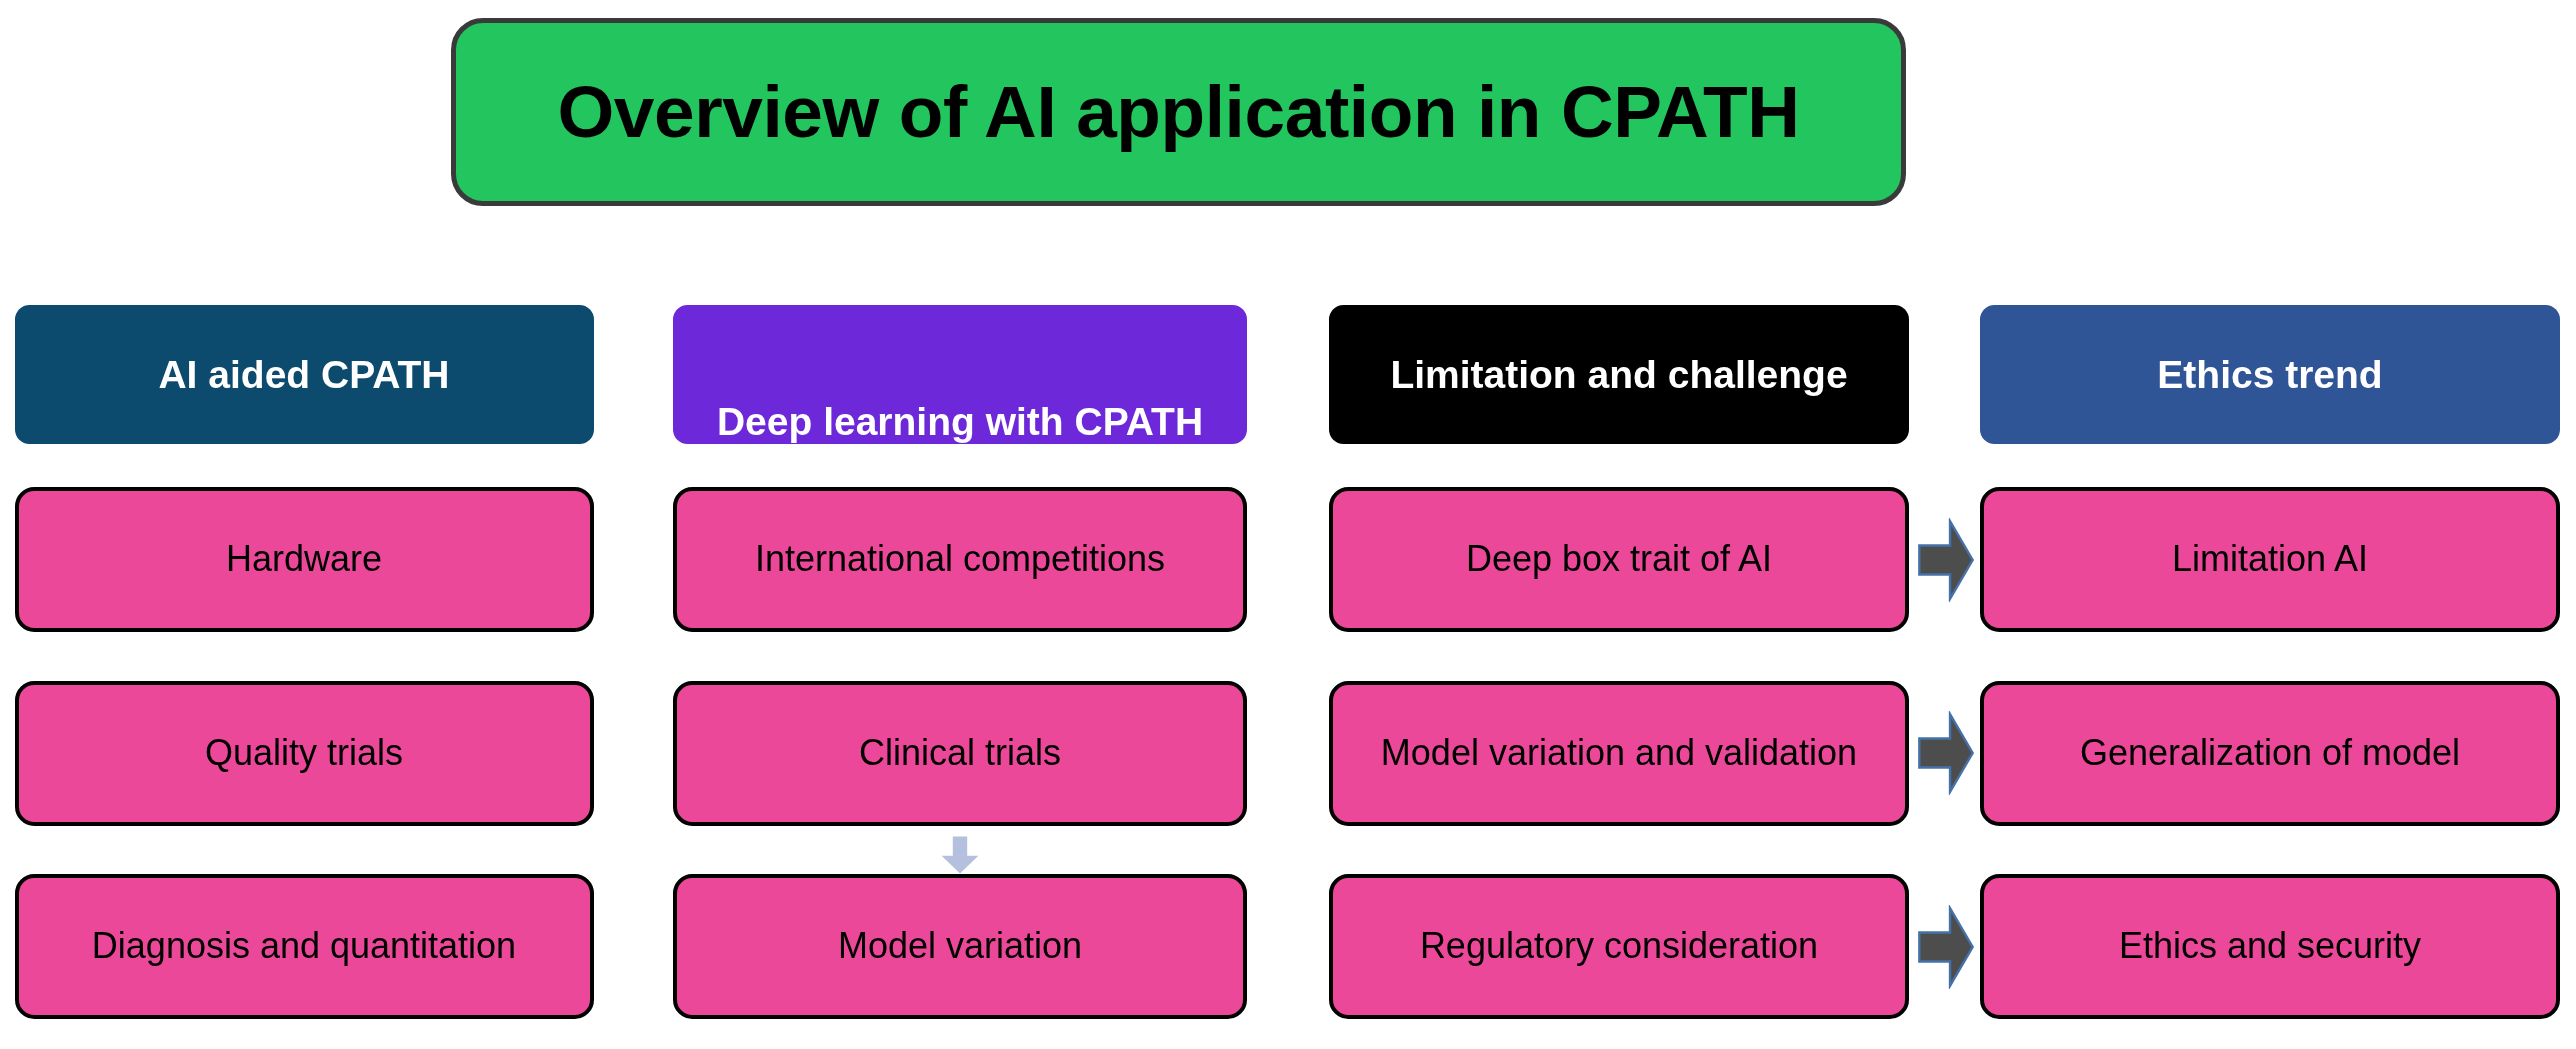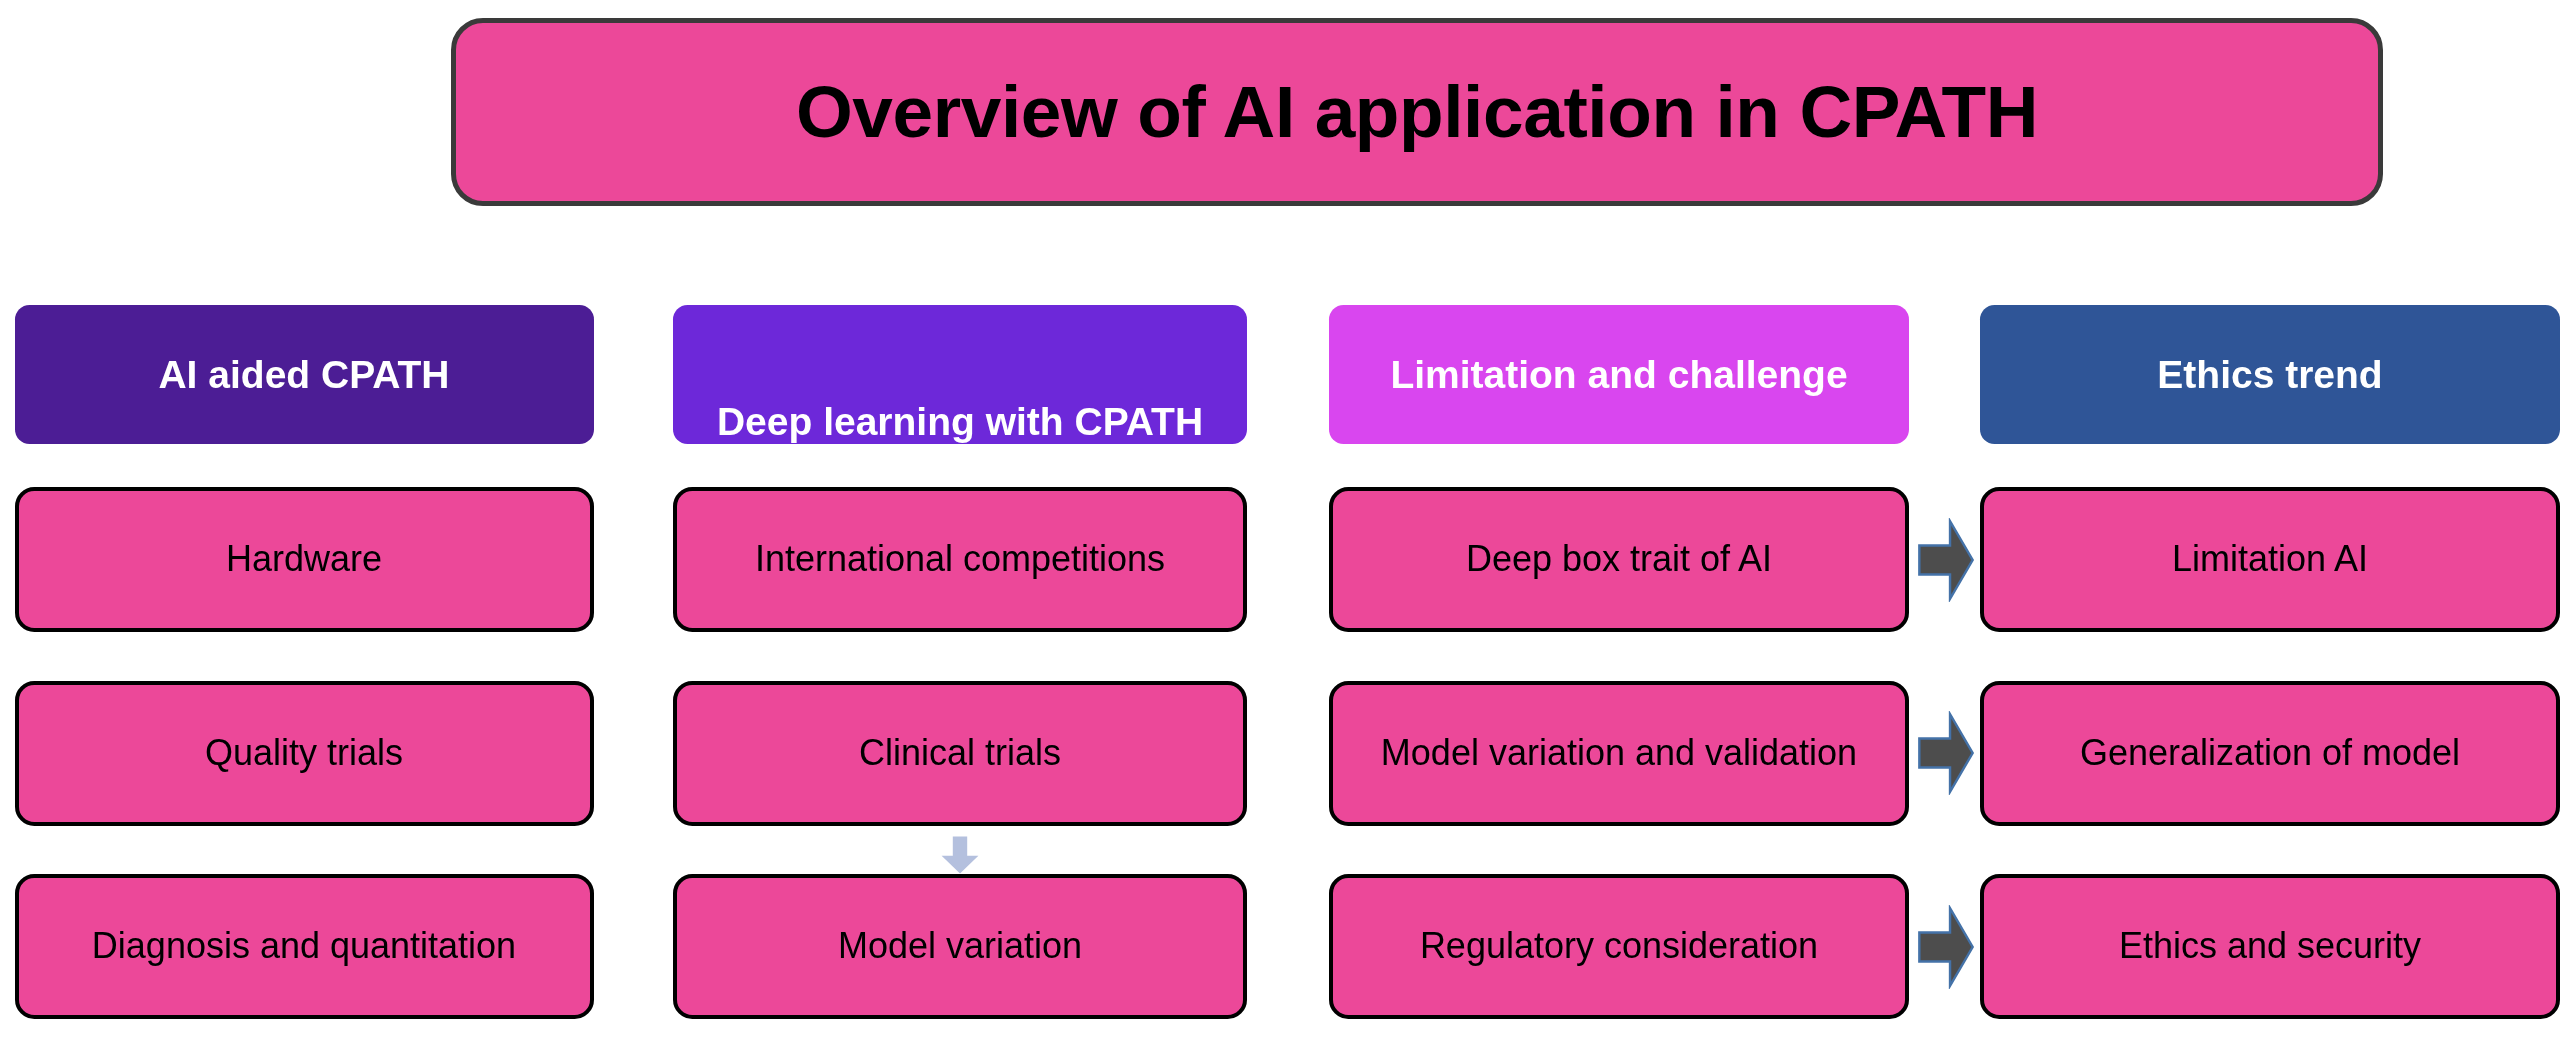--- a/index.html
+++ b/index.html
@@ -14,26 +14,26 @@
     overflow: hidden;
     font-family: "Liberation Sans", sans-serif;
     -webkit-font-smoothing: antialiased;
   }
 
   
   #title-box {
     position: absolute;
     left: 451px;
     top: 17.7px;
-    width: 1932px;
+    width: 1455px;
     height: 188px;
     box-sizing: border-box;
     border: 5.6px solid #3a3a3a;
     border-radius: 32px;
-    background: #ec4899;
+    background: #22c55e;
     display: flex;
     align-items: center;
     justify-content: center;
   }
   #title-text {
     font-size: 73px;
     font-weight: bold;
     color: #000000;
     letter-spacing: -0.4px;
     white-space: nowrap;
@@ -99,29 +99,29 @@
     height: 40px;
   }
 </style>
 </head>
 <body>
 
 <div id="title-box">
   <div id="title-text">Overview of AI application in CPATH</div>
 </div>
 
-<div class="header-card col-0" style="background:#4c1d95;">
+<div class="header-card col-0" style="background:#0c4a6e;">
   <span class="header-label">AI aided CPATH</span>
 </div>
 
 <div class="header-card col-1" style="background:#6d28d9;align-items:flex-end;">
   <span class="header-label">Deep learning with CPATH</span>
 </div>
 
-<div class="header-card col-2" style="background:#d946ef;">
+<div class="header-card col-2" style="background:#000000;">
   <span class="header-label">Limitation and challenge</span>
 </div>
 
 <div class="header-card col-3" style="background:#2f5597;">
   <span class="header-label">Ethics trend</span>
 </div>
 
 <div class="content-card col-0 row-0">
   <span class="content-label">Hardware</span>
 </div>

